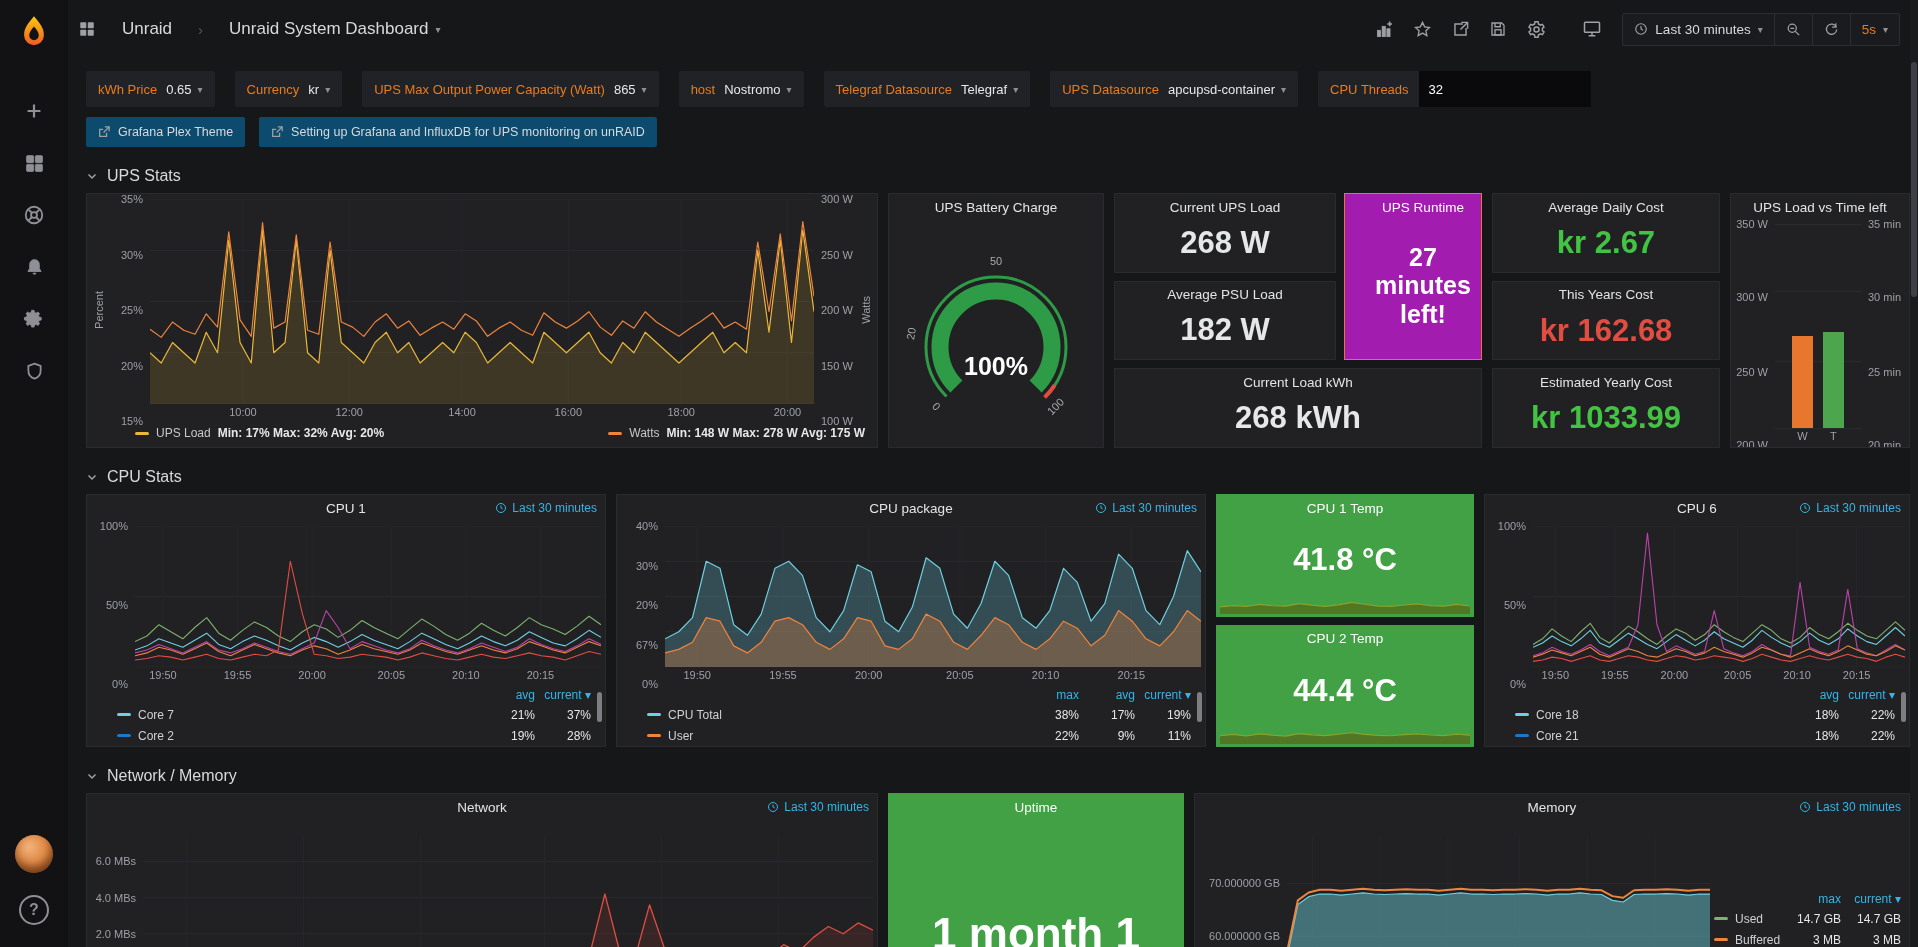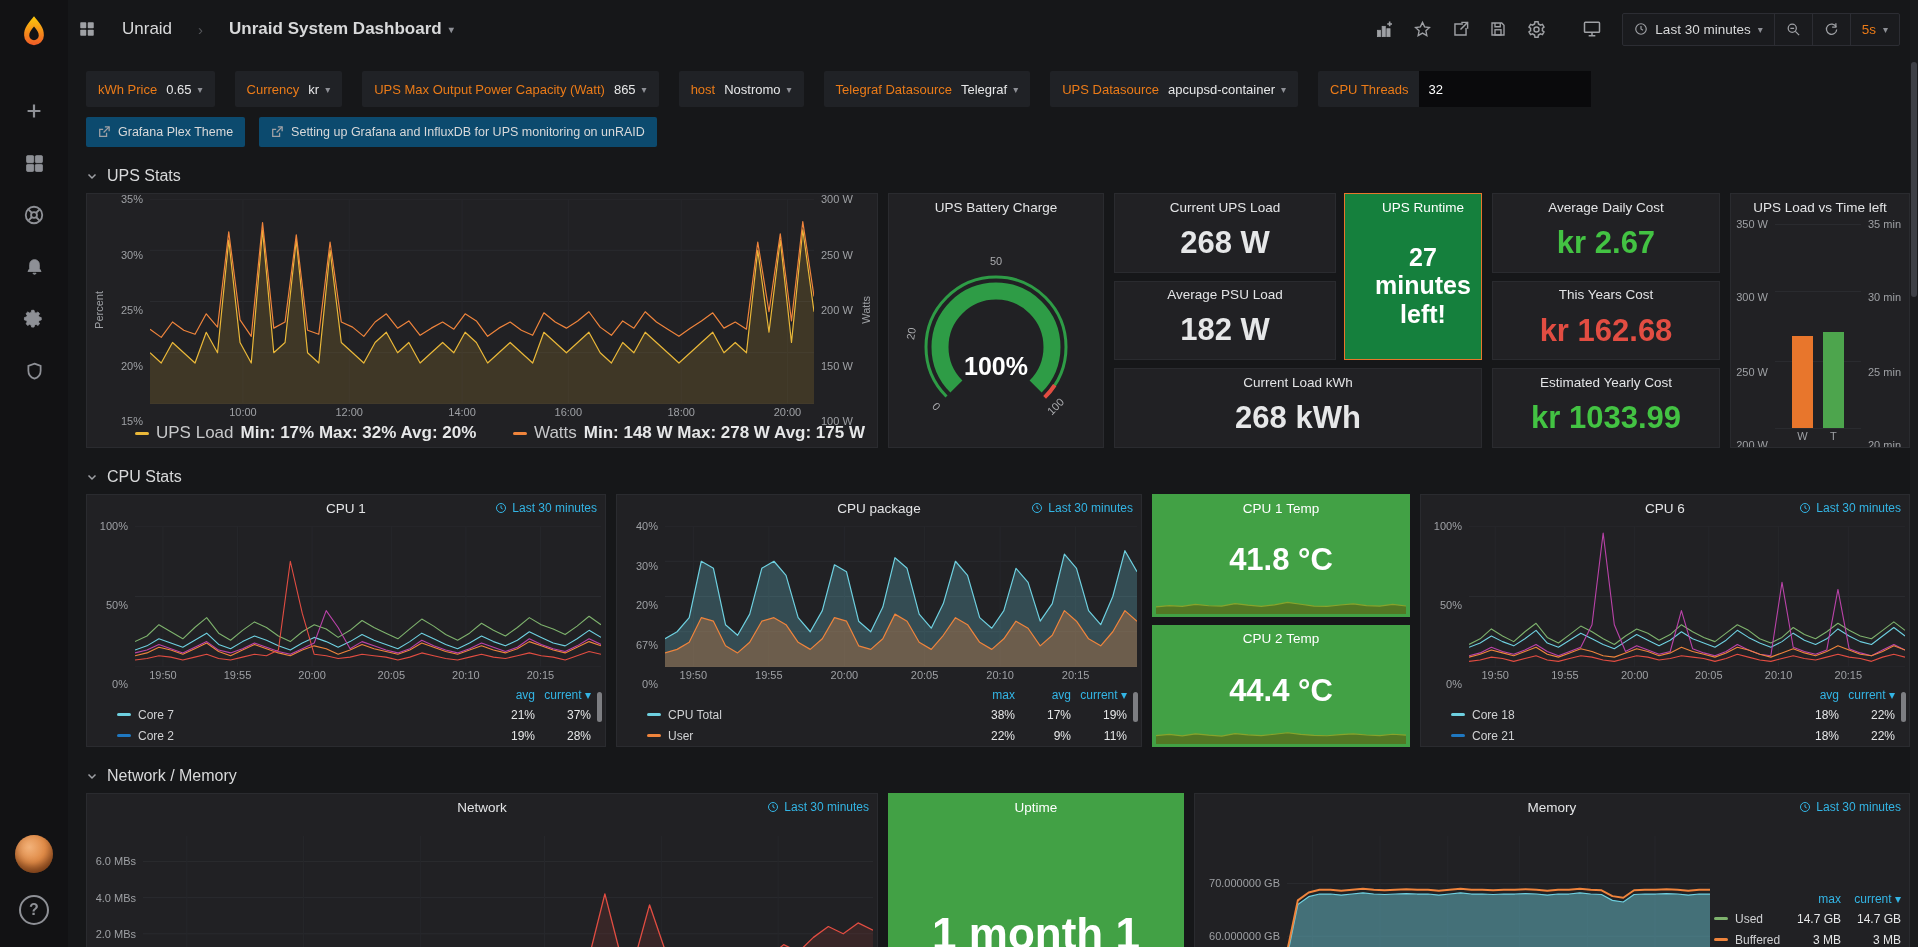--- a/index.html
+++ b/index.html
@@ -26,21 +26,21 @@
     display:flex; align-items:center; justify-content:center; font-size:16px; font-weight:bold; cursor:pointer; }
 
   
   .main { flex:1; display:flex; flex-direction:column; min-width:0; }
 
   .navbar { height:58px; display:flex; align-items:center; justify-content:space-between; padding:0 18px 0 10px; flex-shrink:0; }
   .nav-left { display:flex; align-items:center; gap:26px; font-size:17px; color:#D8D9DA; }
   .crumb-icon { color:#9FA1A5; display:flex; }
   .crumb-folder { cursor:pointer; }
   .crumb-sep { color:#55565A; font-size:15px; }
-  .crumb-title { cursor:pointer; display:flex; align-items:center; gap:7px;font-weight:bold; }
+  .crumb-title { cursor:pointer; display:flex; align-items:center; gap:7px; }
   .caret { color:#8E9096; font-size:10px; }
 
   .nav-right { display:flex; align-items:center; gap:6px; }
   .nav-icon { width:32px; height:30px; display:flex; align-items:center; justify-content:center; color:#9FA1A5; cursor:pointer; border-radius:2px; }
   .nav-icon svg { stroke:currentColor; }
   .nav-gap { width:12px; }
   .tp-group { display:flex; align-items:center; height:33px; background:#1A1B1E; border:1px solid #2C2D33; border-radius:2px; margin-left:8px; }
   .tp-seg { display:flex; align-items:center; gap:7px; padding:0 11px; height:100%; cursor:pointer; color:#D8D9DA; font-size:13.5px; }
   .tp-seg + .tp-seg { border-left:1px solid #2C2D33; }
   .tp-seg svg { stroke:currentColor; color:#9FA1A5; }
@@ -77,21 +77,21 @@
   .p-upsload { width:792px; }
   .p-battery { width:216px; }
   .stat-block { width:368px; display:grid; grid-template-columns:1fr 138px; grid-template-rows:1fr 1fr 1fr; gap:8px; }
   .cell-runtime { grid-column:2; grid-row:1 / span 2; }
   .cell-kwh { grid-column:1 / span 2; grid-row:3; }
   .cost-block { width:228px; display:flex; flex-direction:column; gap:8px; }
   .cost-block .panel { flex:1; }
   .p-bars { flex:1; }
 
   .p-cpu1 { width:520px; }
-  .p-pkg { width:526px; }
+  .p-pkg { width:590px; }
   .temp-block { width:258px; display:flex; flex-direction:column; gap:8px; }
   .temp-block .panel { flex:1; }
   .p-cpu2 { flex:1; }
 
   .p-network { width:792px; }
   .p-uptime { width:296px; }
   .p-memory { flex:1; }
 
   
   .chart-wrap { flex:1; display:flex; min-height:0; padding:5px 4px 0 4px; }
@@ -101,21 +101,21 @@
   .yaxis { position:relative; width:44px; flex-shrink:0; font-size:11px; color:#9EA0A4; }
   .yaxis.wide { width:88px; }
   .yaxis .tick { position:absolute; right:7px; transform:translateY(-50%); white-space:nowrap; }
   .yaxis.right .tick { left:7px; right:auto; }
   .plot-col { flex:1; display:flex; flex-direction:column; min-width:0; }
   .plot { flex:1; position:relative; min-height:0; }
   .plot svg { position:absolute; inset:0; width:100%; height:100%; }
   .xaxis { height:17px; position:relative; font-size:11px; color:#9EA0A4; flex-shrink:0; }
   .xaxis .tick { position:absolute; top:2px; transform:translateX(-50%); white-space:nowrap; }
 
-  .legend-inline { height:26px; display:flex; align-items:center; padding:0 12px 2px 48px; font-size:17px; flex-shrink:0; }
+  .legend-inline { height:26px; display:flex; align-items:center; padding:0 12px 2px 48px; font-size:12px; flex-shrink:0; }
   .lg-e { display:flex; align-items:center; gap:7px; cursor:pointer; }
   .lg-e + .lg-e { margin-left:auto; }
   .lg-mark { width:14px; height:3px; border-radius:2px; flex-shrink:0; }
   .lg-nm { color:#C7C8CA; }
   .lg-st { font-weight:bold; color:#E6E7E8; }
 
   .legend-table { height:62px; padding:2px 14px 4px 30px; font-size:12px; position:relative; flex-shrink:0; }
   .lg-row { display:flex; align-items:center; height:21px; }
   .lg-head { height:18px; justify-content:flex-end; color:#33B5E5; }
   .lg-col { width:56px; text-align:right; cursor:pointer; }
@@ -123,21 +123,21 @@
   .lg-val { width:56px; text-align:right; color:#E6E7E8; }
   .lg-scroll { position:absolute; right:3px; top:8px; width:5px; height:30px; background:#7D7E82; border-radius:3px; cursor:pointer; }
 
   .legend-side { width:195px; padding:70px 8px 0 0; font-size:12px; flex-shrink:0; }
   .legend-side .lg-col, .legend-side .lg-val { width:60px; }
 
   
   .stat-value { flex:1; display:flex; align-items:center; justify-content:center; font-size:31px; font-weight:bold; color:#E6E7E8; padding-bottom:6px; white-space:nowrap; }
   .green-panel { background:#42A145; border-color:#42A145; }
   .green-panel .ptitle { color:#FFFFFF; }
-  .orange-panel { background:#15803d; border-color:#E8762C;padding-left:20px; }
+  .orange-panel { background:#a21caf; border-color:#E8762C;padding-left:20px; }
   .orange-panel .ptitle { color:#FFFFFF; }
   .runtime-value { flex:1; display:flex; align-items:center; justify-content:center; text-align:center; font-size:25px; font-weight:bold; color:#FFFFFF; line-height:1.15; padding:0 10px 8px; }
   .temp-value { flex:1; display:flex; align-items:center; justify-content:center; font-size:31px; font-weight:bold; color:#FFFFFF; padding-bottom:16px; }
   .spark { position:absolute; left:3px; right:3px; bottom:2px; height:24px; }
   .spark svg { width:100%; height:100%; }
   .uptime-value { flex:1; display:flex; align-items:center; justify-content:center; font-size:44px; font-weight:bold; color:#FFFFFF; white-space:nowrap; }
 
   
   .gauge-wrap { flex:1; display:flex; align-items:center; justify-content:center; position:relative; }
 

